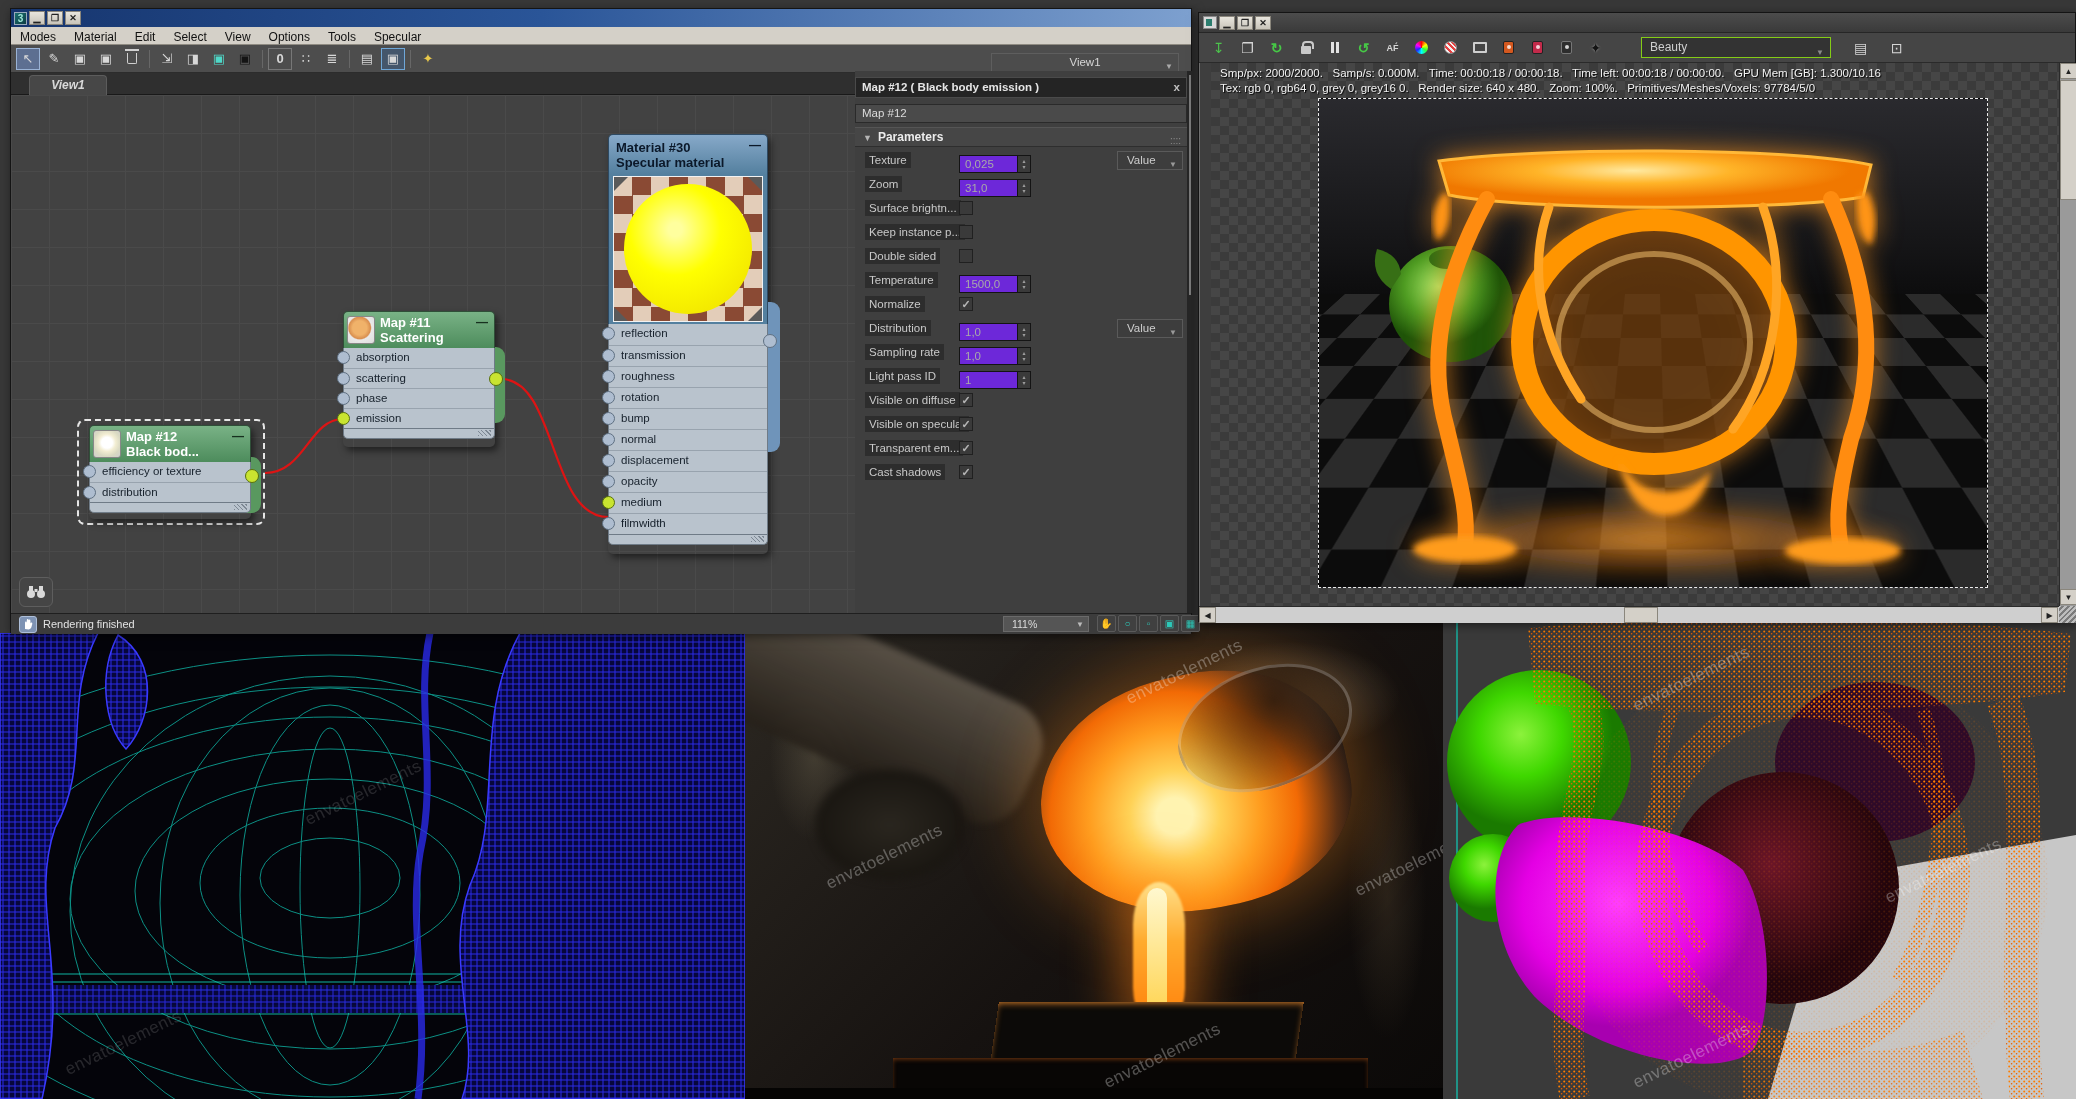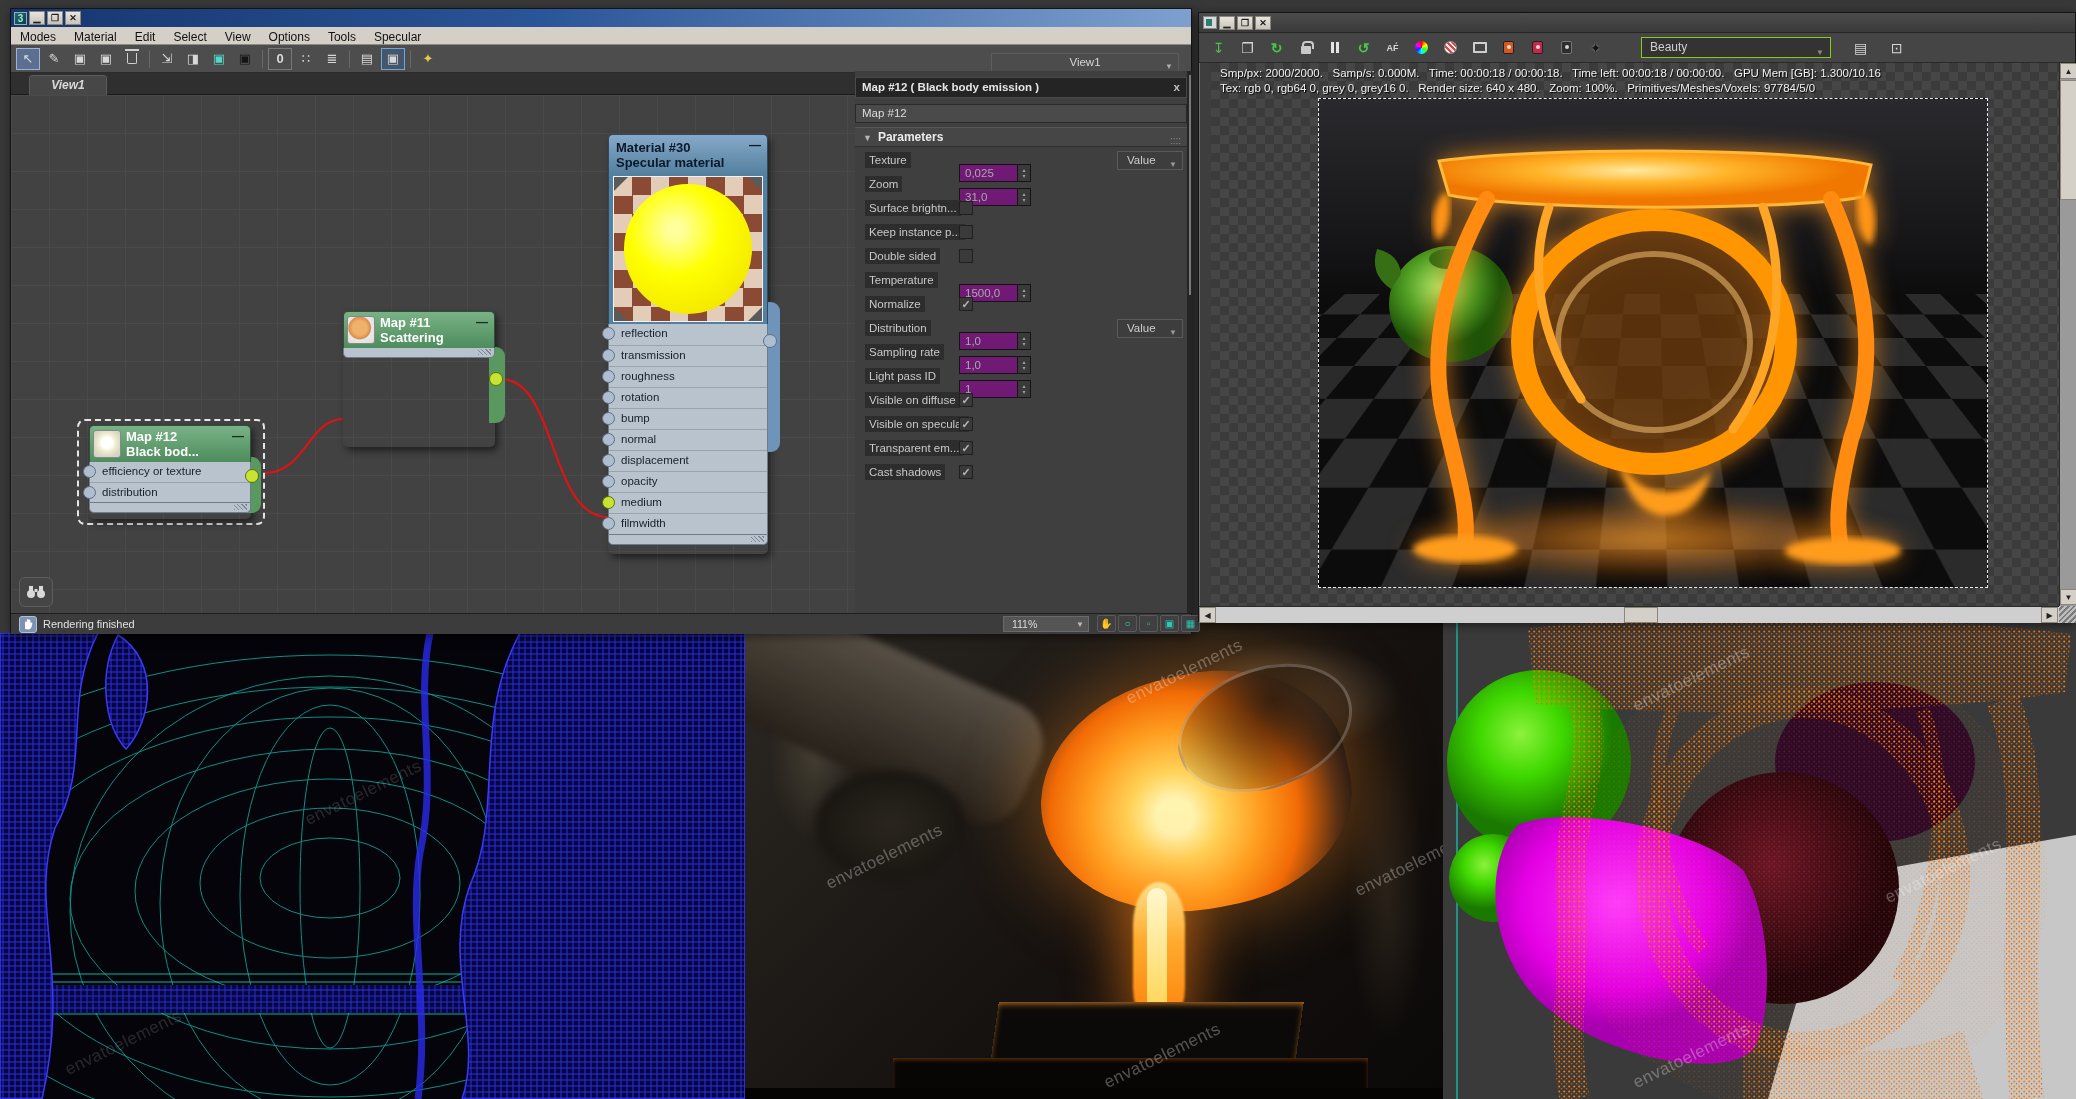--- a/index.html
+++ b/index.html
@@ -81,21 +81,21 @@
     color:#e6e6e6;font-size:11.5px;font-weight:bold;line-height:19px;padding:0 6px;display:flex}
   .phead .t{flex:1;white-space:nowrap;overflow:hidden}
   .pname{position:absolute;left:0;top:33px;width:100%;height:19px;background:#4a4a4a;border:1px solid #2a2a2a;
     color:#dcdcdc;font-size:11.5px;line-height:17px;padding-left:6px}
   .rollout{position:absolute;left:0;top:56px;width:100%;height:20px;background:#464646;border-top:1px solid #555;border-bottom:1px solid #2e2e2e;
     color:#ececec;font-size:12px;font-weight:bold;line-height:19px;padding-left:8px}
   .rollout .tri{color:#b5b5b5;font-size:9px;margin-right:6px}
   .rollout .grip{position:absolute;right:6px;top:3px;color:#8a8a8a;font-size:10px;font-weight:normal}
   .prow{position:absolute;left:0;width:100%;height:20px}
   .plabel{position:absolute;left:10px;top:1px;background:#2d2d2d;color:#c9c9c9;font-size:11.5px;line-height:16px;padding:0 4px;white-space:nowrap}
-  .pspin{position:absolute;left:104px;top:13px;width:72px;height:18px;background:#701a75;border:1px solid #141414;display:flex}
+  .pspin{position:absolute;left:104px;top:4px;width:72px;height:18px;background:#6d28d9;border:1px solid #141414;display:flex}
   .pspin .v{flex:1;color:#a9a9a9;font-size:11.5px;line-height:16px;padding-left:5px}
   .spar{width:13px;background:#3a3a3a;border-left:1px solid #141414;display:flex;flex-direction:column;align-items:center;justify-content:center;color:#9d9d9d;font-size:6px;line-height:6px}
   .pcheck{position:absolute;left:104px;top:2px;width:14px;height:14px;background:#3a3a3a;border:1px solid #202020;
     color:#b4b4b4;font-size:11px;line-height:13px;text-align:center}
   .pcheck.on::after{content:"\2713";font-weight:bold}
   .pdrop{position:absolute;left:262px;top:0;width:66px;height:19px;background:#3d3d3d;border:1px solid #5a5a5a;
     color:#cdcdcd;font-size:11.5px;line-height:17px;padding-left:9px}
   .pdrop b{position:absolute;right:5px;top:4px;font-size:8px;color:#999}
   .pscroll{position:absolute;left:1176px;top:62px;width:6px;height:542px;background:#262626}
   .pscroll i{position:absolute;left:2px;top:4px;width:2px;height:220px;background:#7a7a7a}
@@ -342,20 +342,30 @@
       <div class="node" style="left:332px;top:216px;width:152px;height:136px">
         <span class="sidetab" style="right:-10px;top:36px;width:16px;height:76px;background:#59985f"></span>
         <div class="nhead green">
           <span class="nicon orb"></span>
           <div class="ntitles">
             <span class="nt">Map #11</span>
             <span class="ns">Scattering</span>
           </div>
           <span class="ncol">—</span>
         </div>
+        <div class="nrows">
+          <div class="nrow">
+            <span class="sock"></span><span>absorption</span></div>
+          <div class="nrow">
+            <span class="sock"></span><span>scattering</span></div>
+          <div class="nrow">
+            <span class="sock"></span><span>phase</span></div>
+          <div class="nrow">
+            <span class="sock hot"></span><span>emission</span></div>
+        </div>
         <div class="nfoot">
             <span class="ngrip"></span>
           </div>
         <span class="outsock" style="right:-8px;top:61px"></span>
       </div>
 
       <div class="node" style="left:597px;top:39px;width:160px;height:420px">
         <span class="sidetab" style="right:-12px;top:168px;width:18px;height:150px;background:#6f94ba"></span>
         <div class="nhead blue" style="height:40px">
           <div class="ntitles" style="margin-left:4px">

